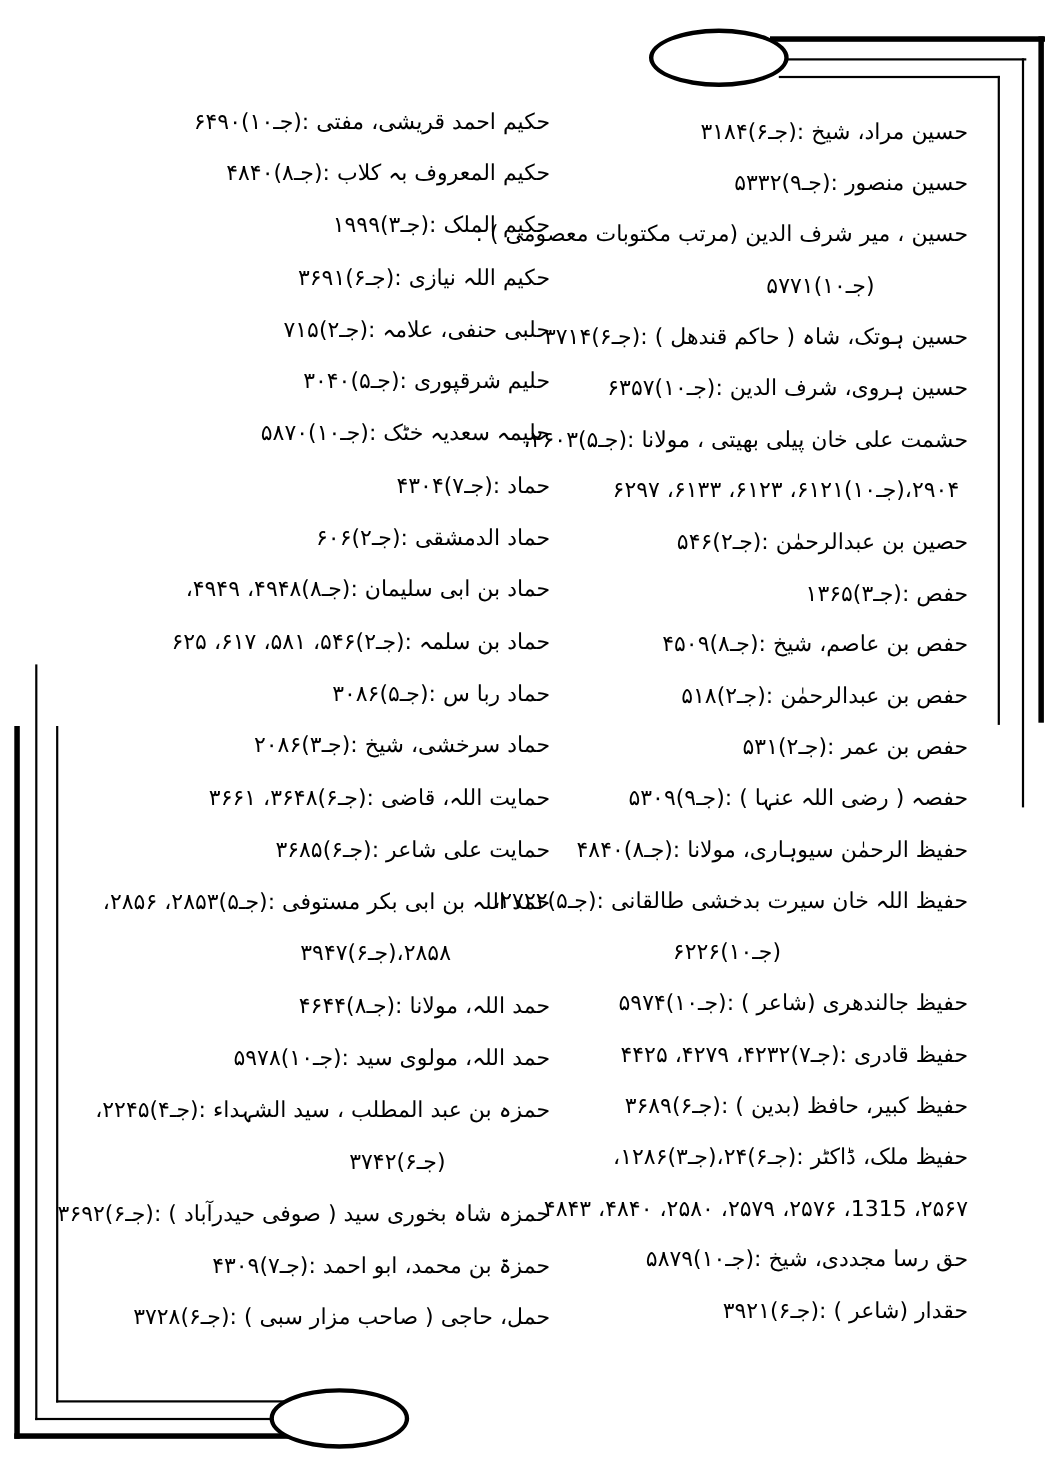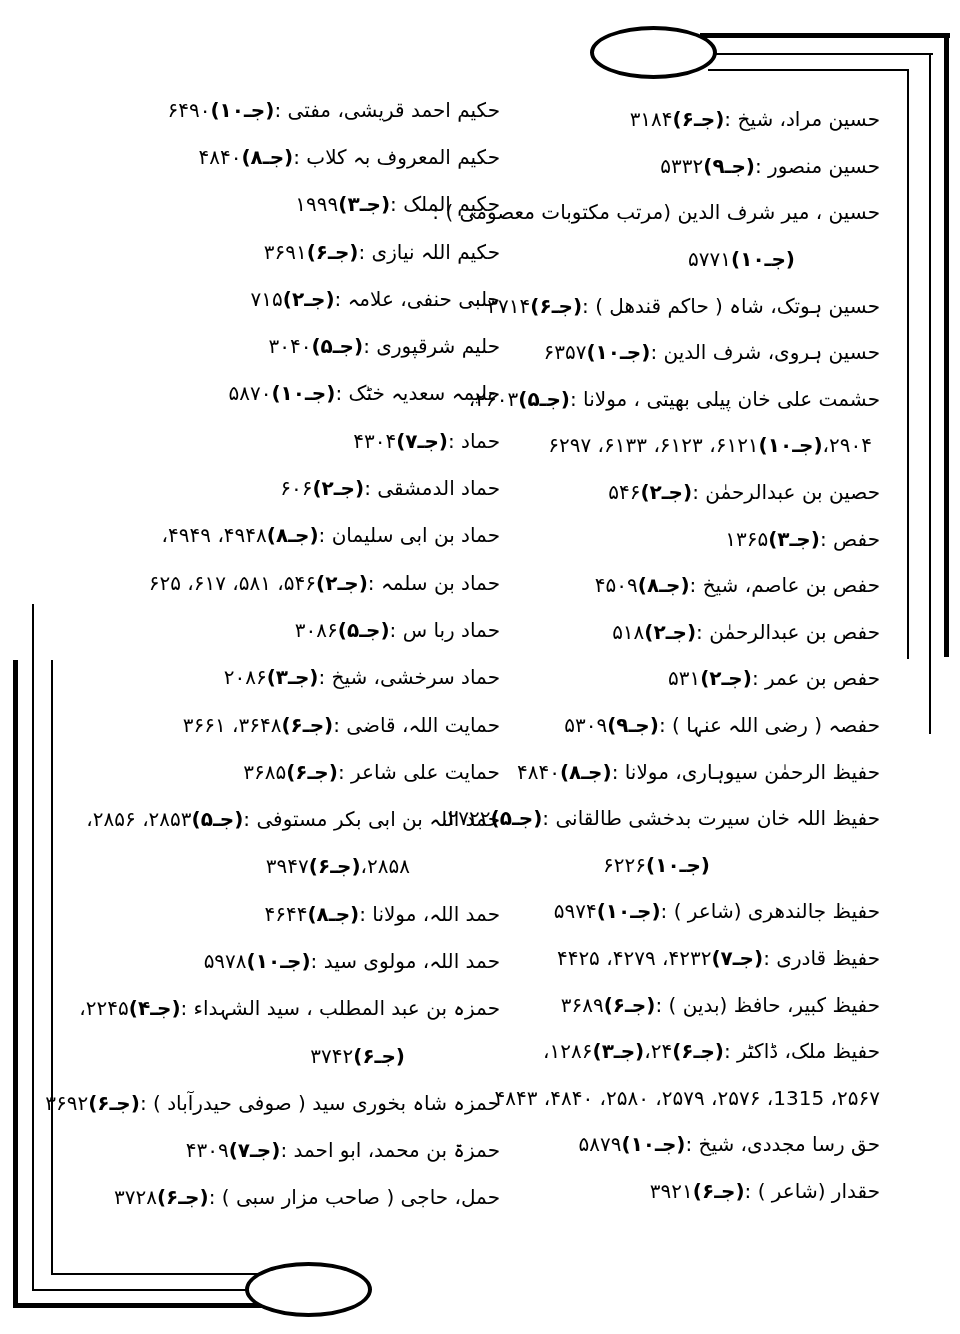--- a/index.html
+++ b/index.html
@@ -33,21 +33,21 @@
   .line{
     height:var(--rh);
     display:flex;
     align-items:center;
     justify-content:flex-start;
     direction:rtl;
     white-space:nowrap;
     font-size:20px;
     letter-spacing:0;
   }
-  .line b{font-weight:bold;}
+  .line b{font-weight:normal;}
 </style>
 </head>
 <body>
 
 <div class="page">
 
   <div class="rule" style="left:700px;top:33px;width:250px;height:5px;"></div>
   <div class="rule" style="left:944px;top:33px;width:5px;height:624px;"></div>
   <div class="rule" style="left:706px;top:53px;width:227px;height:2px;"></div>
   <div class="rule" style="left:929px;top:53px;width:2px;height:681px;"></div>

